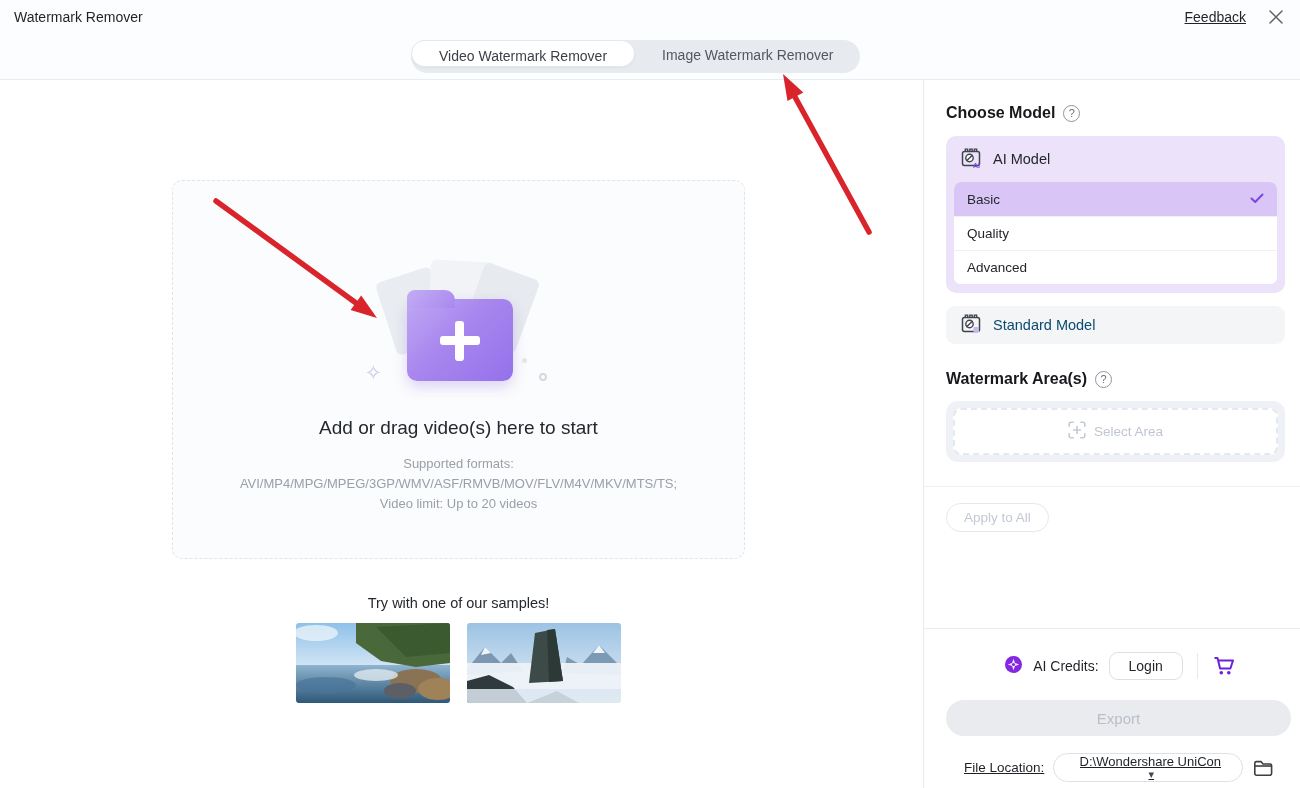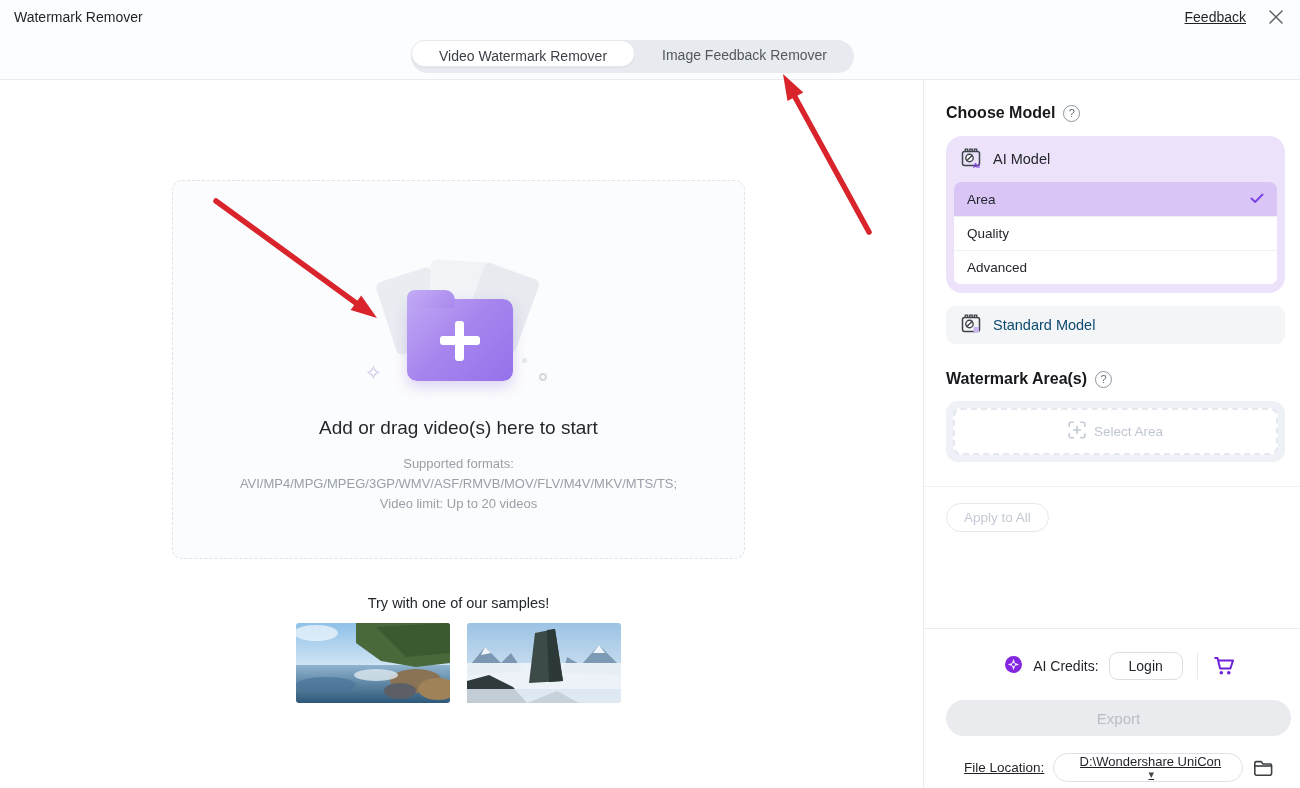--- a/index.html
+++ b/index.html
@@ -55,21 +55,21 @@
   .thumb { width:154px; height:80px; border-radius:3px; overflow:hidden; cursor:pointer; }
   .thumb svg { display:block; }
 
   
   .section-title { display:flex; align-items:center; gap:8px; font-size:16px;
     font-weight:700; color:#17191d; }
   .qmark { display:inline-flex; align-items:center; justify-content:center;
     width:17px; height:17px; border:1.4px solid #8f959e; border-radius:50%;
     font-size:11px; font-weight:400; color:#6a7078; cursor:pointer; }
   .choose-model { margin-top:24px; }
-  .ai-card { margin-top:14px; background:#ece3fb; border-radius:16px; padding-bottom:9px; }
+  .ai-card { margin-top:14px; background:#ece3fb; border-radius:10px; padding-bottom:9px; }
   .ai-card-head { display:flex; align-items:center; gap:10px; height:46px; padding-left:13px;
     font-size:14.5px; color:#24262b; cursor:pointer; }
   .model-list { margin:0 8px; border-radius:7px; overflow:hidden; background:#fff; }
   .model-row { display:flex; align-items:center; justify-content:space-between;
     height:34px; padding:0 13px; font-size:13.5px; color:#24262b;
     border-top:1px solid #eef0f3; cursor:pointer; background:#fff; }
   .model-row:first-child { border-top:none; }
   .model-row.selected { background:#d9c6f6; border-top:none; }
   .std-card { margin-top:13px; display:flex; align-items:center; gap:10px; height:38px;
     background:#f3f5f7; border-radius:9px; padding-left:13px; font-size:14.5px;
@@ -109,21 +109,21 @@
     pointer-events:none; z-index:50; }
 </style>
 </head>
 <body>
 
 <div class="header">
   <div class="app-title">Watermark Remover</div>
 
   <div class="tabbar">
     <div class="tab active">Video Watermark Remover</div>
-    <div class="tab">Image Feedback Remover</div>
+    <div class="tab">Image Watermark Remover</div>
   </div>
 
   <div class="feedback">Feedback</div>
   <div class="close-btn">
     <svg width="20" height="20" viewBox="0 0 20 20">
       <path d="M4 4 L16 16 M16 4 L4 16" stroke="#5f6368" stroke-width="1.5" stroke-linecap="round"></path>
     </svg>
   </div>
 </div>
 
@@ -218,21 +218,21 @@
             <path d="M6.3 5.5 V3.1 h2.4 V5.5 M10.8 5.5 V3.1 h2.4 V5.5 M15.3 5.5 V3.1 h2.4 V5.5" fill="none" stroke="#3f444b" stroke-width="1.3"></path>
             <circle cx="10.5" cy="12" r="3.7" fill="#fff" stroke="#3f444b" stroke-width="1.4"></circle>
             <path d="M7.4 15 L13.6 9" stroke="#3f444b" stroke-width="1.4"></path>
             <text x="14" y="21.5" font-size="7" font-weight="bold" fill="#7d45e6" font-family="Liberation Sans, sans-serif">AI</text>
           </svg>
         </span>
         <span>AI Model</span>
       </div>
       <div class="model-list">
         <div class="model-row selected">
-          <span>Area</span>
+          <span>Basic</span>
           <span>
             <svg width="14" height="11" viewBox="0 0 14 11">
               <path d="M1.5 5.5 L5.2 9 L12.5 1.5" fill="none" stroke="#7d45e6" stroke-width="2" stroke-linecap="round" stroke-linejoin="round"></path>
             </svg>
           </span>
         </div>
         <div class="model-row">
           <span>Quality</span>
         </div>
         <div class="model-row">

